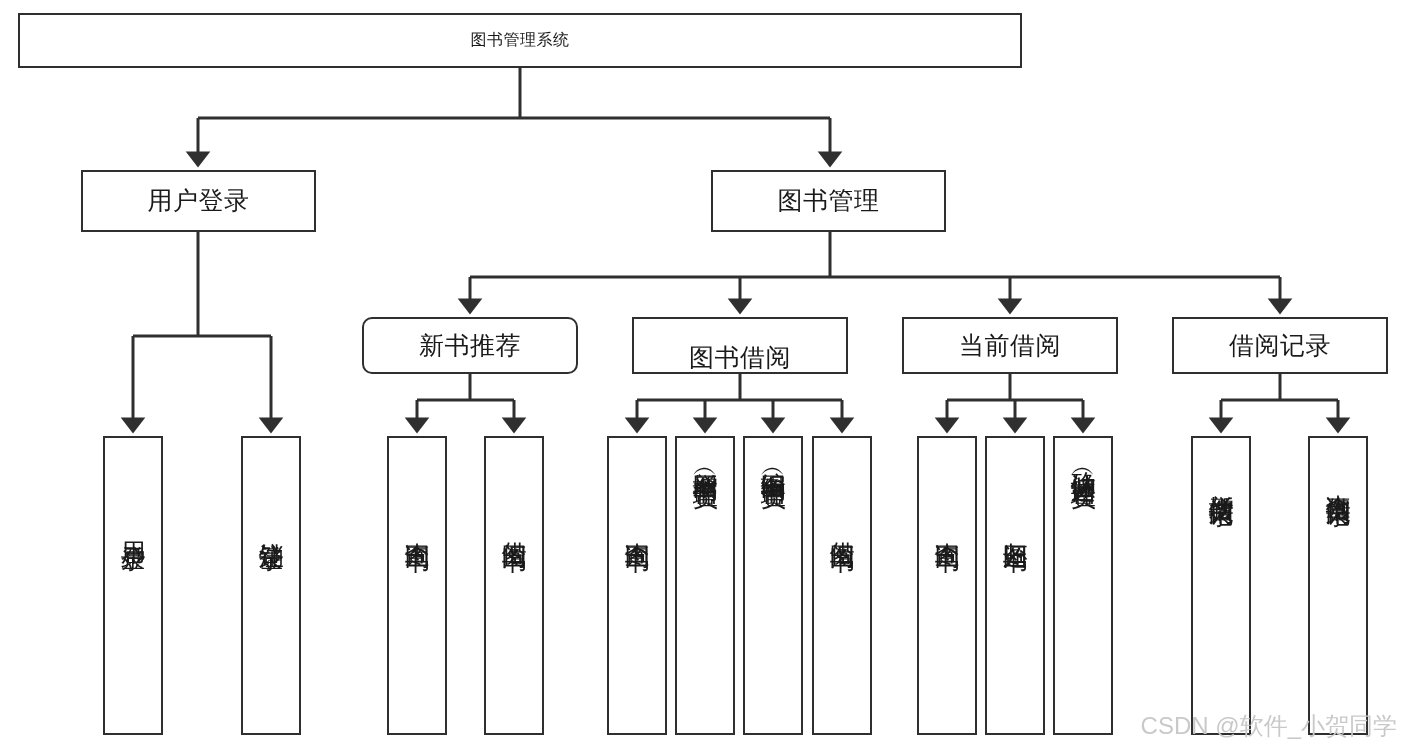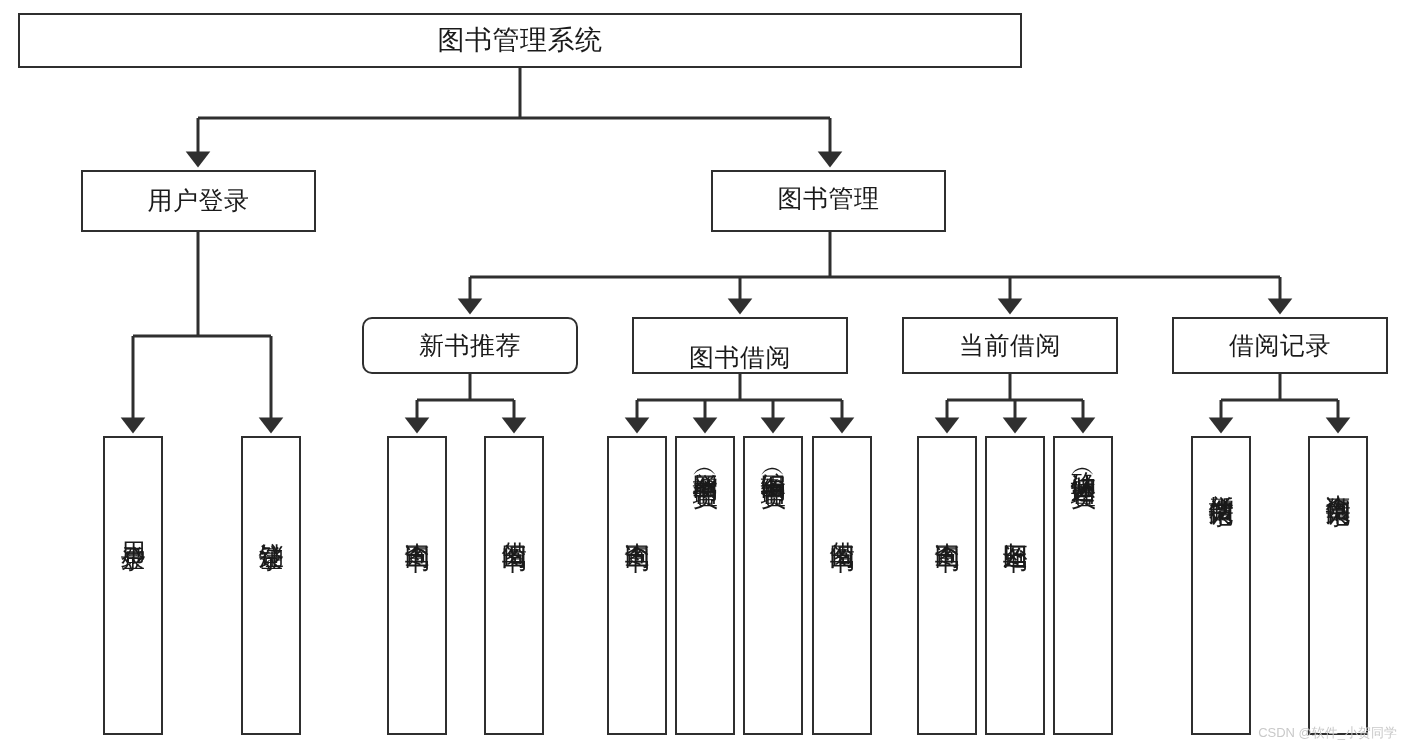--- a/index.html
+++ b/index.html
@@ -41,21 +41,21 @@
     display: block;
     text-align: center;
     line-height: 1.18;
     letter-spacing: 0.5px;
   }
   .node.horiz .label {
     writing-mode: horizontal-tb;
     font-size: 25px;
   }
   .node.root .label {
-    font-size: 27px;
+    font-size: 16px;
   }
   .node.vert {
     align-items: flex-start;
     justify-content: center;
     padding-top: 14px;
   }
   .node.vert .label {
     writing-mode: vertical-rl;
     text-orientation: upright;
     font-size: 25px;
@@ -63,21 +63,21 @@
     letter-spacing: 2px;
     white-space: nowrap;
   }
   .node.vert.mid .label {
     padding-top: 70px;
   }
   .watermark {
     position: absolute;
     right: 8px;
     bottom: 5px;
-    font-size: 13px;
+    font-size: 24px;
     color: #c9c9c9;
     z-index: 5;
     white-space: nowrap;
     font-family: "Liberation Sans", "DejaVu Sans", sans-serif;
     margin-top: 16px;
   }
 </style>
 </head>
 <body>
 
@@ -135,21 +135,21 @@
   </svg>
 
   <div class="node root horiz" style="left:18px; top:13px; width:1004px; height:55px;">
     <span class="label">图书管理系统</span>
   </div>
 
   <div class="node horiz" style="left:81px; top:170px; width:235px; height:62px;">
     <span class="label">用户登录</span>
   </div>
 
-  <div class="node horiz" style="left:711px; top:170px; width:235px; height:62px;font-family:Liberation Mono, monospace;">
+  <div class="node horiz" style="left:711px; top:170px; width:235px; height:62px;">
     <span class="label">图书管理</span>
   </div>
 
   <div class="node horiz" style="left:362px; top:317px; width:216px; height:57px;border-radius:10px;">
     <span class="label">新书推荐</span>
   </div>
 
   <div class="node horiz" style="left:632px; top:317px; width:216px; height:57px;align-items:flex-end;">
     <span class="label">图书借阅</span>
   </div>

